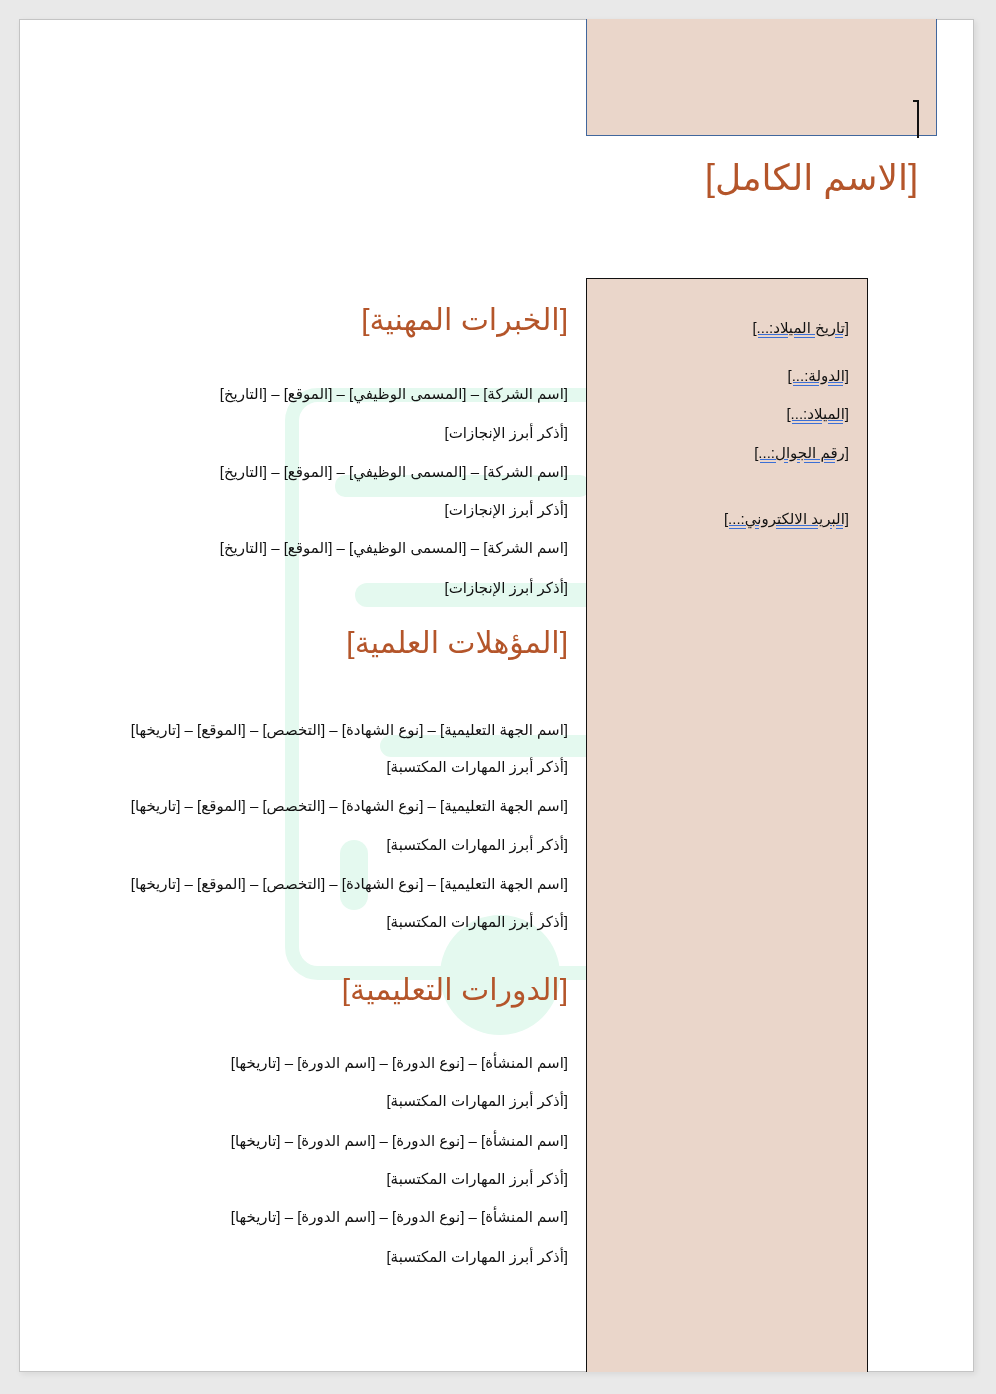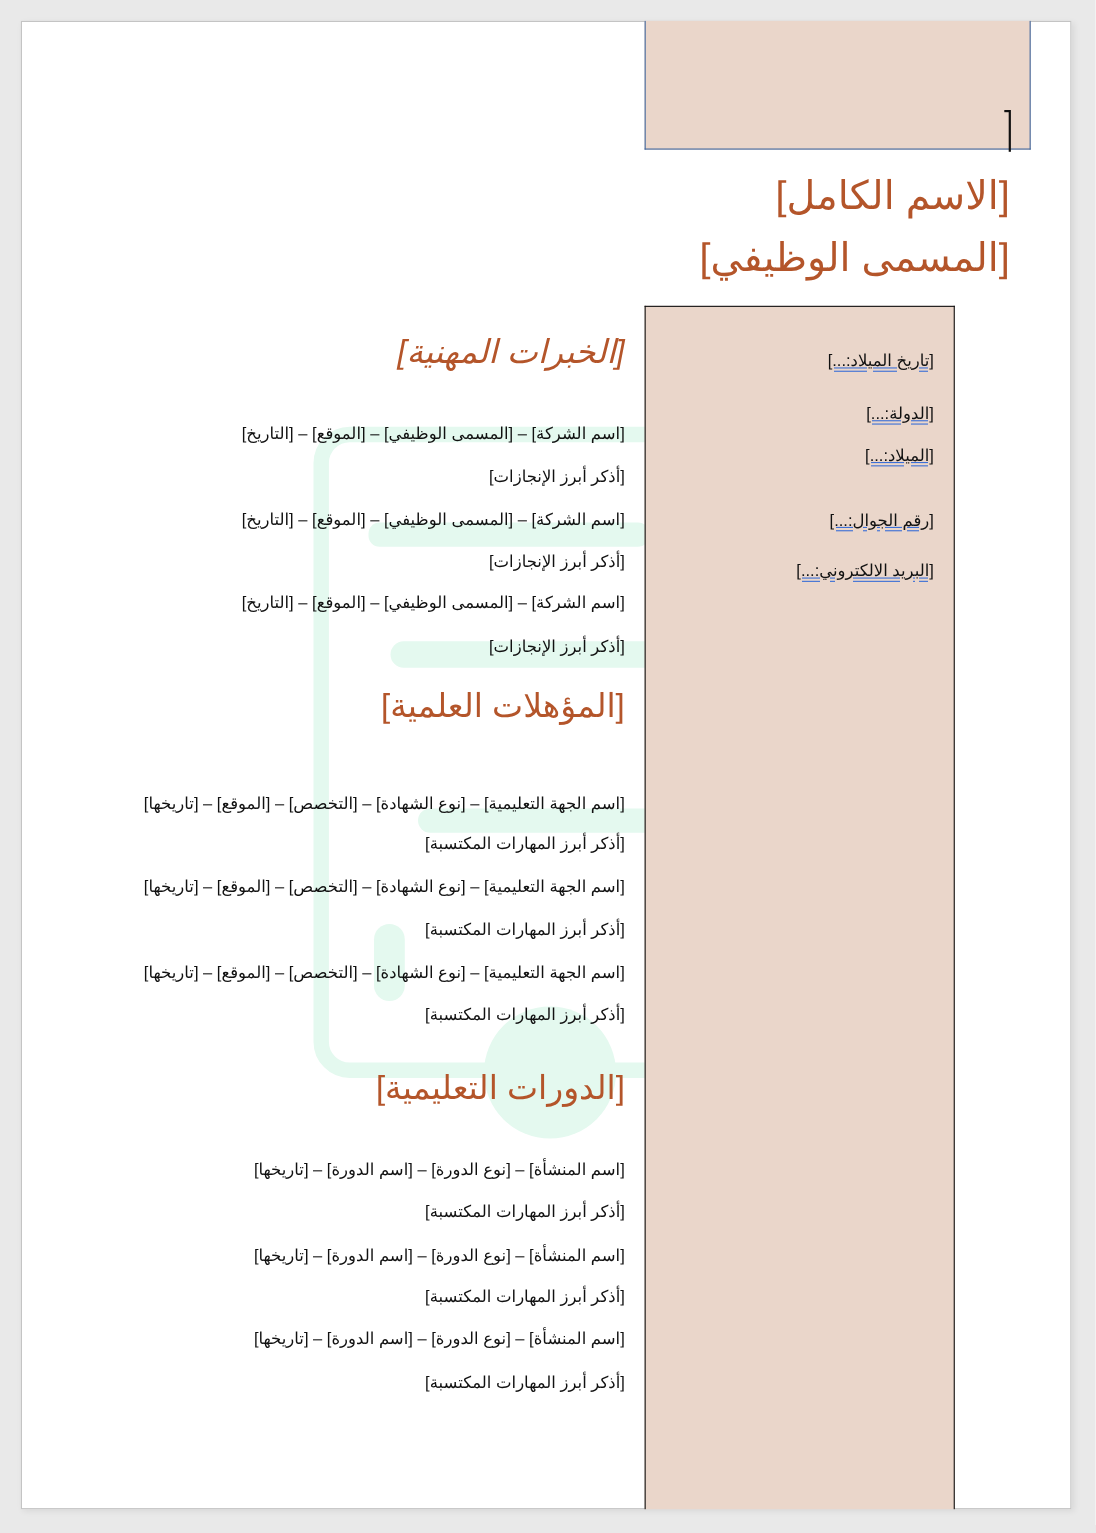--- a/index.html
+++ b/index.html
@@ -50,34 +50,33 @@
     <circle cx="500" cy="975" r="60"></circle>
     <rect x="340" y="840" width="28" height="70" rx="14"></rect>
   </g>
 </svg>
 
 <div class="top-box"></div>
 <div class="cursor"></div>
 
 <div class="name-block">
   <div class="name-line">[الاسم الكامل]</div>
-  <div class="name-line">[المسمى الوظيفي]</div>
 </div>
 
 <div class="sidebar">
   <div class="contact" style="top:40px;"><span class="u">[تاريخ الميلاد:...]</span></div>
   <div class="contact" style="top:88px;"><span class="u">[الدولة:...]</span></div>
   <div class="contact" style="top:126px;"><span class="u">[الميلاد:...]</span></div>
-  <div class="contact" style="top:165px;margin-top:20px;"><span class="u">[رقم الجوال:...]</span></div>
+  <div class="contact" style="top:165px;"><span class="u">[رقم الجوال:...]</span></div>
   <div class="contact" style="top:203px;margin-top:28px;"><span class="u">[البريد الالكتروني:...]</span></div>
 </div>
 
 <div class="main">
 
-  <div class="sec-title" style="top:302px;font-style:italic;">[الخبرات المهنية]</div>
+  <div class="sec-title" style="top:302px;">[الخبرات المهنية]</div>
   <div class="line" style="top:365px;">[اسم الشركة] – [المسمى الوظيفي] – [الموقع] – [التاريخ]</div>
   <div class="line" style="top:404px;">[أذكر أبرز الإنجازات]</div>
   <div class="line" style="top:443px;">[اسم الشركة] – [المسمى الوظيفي] – [الموقع] – [التاريخ]</div>
   <div class="line" style="top:481px;">[أذكر أبرز الإنجازات]</div>
   <div class="line" style="top:519px;">[اسم الشركة] – [المسمى الوظيفي] – [الموقع] – [التاريخ]</div>
   <div class="line" style="top:559px;">[أذكر أبرز الإنجازات]</div>
 
   <div class="sec-title" style="top:625px;">[المؤهلات العلمية]</div>
   <div class="line" style="top:701px;">[اسم الجهة التعليمية] – [نوع الشهادة] – [التخصص] – [الموقع] – [تاريخها]</div>
   <div class="line" style="top:738px;">[أذكر أبرز المهارات المكتسبة]</div>

